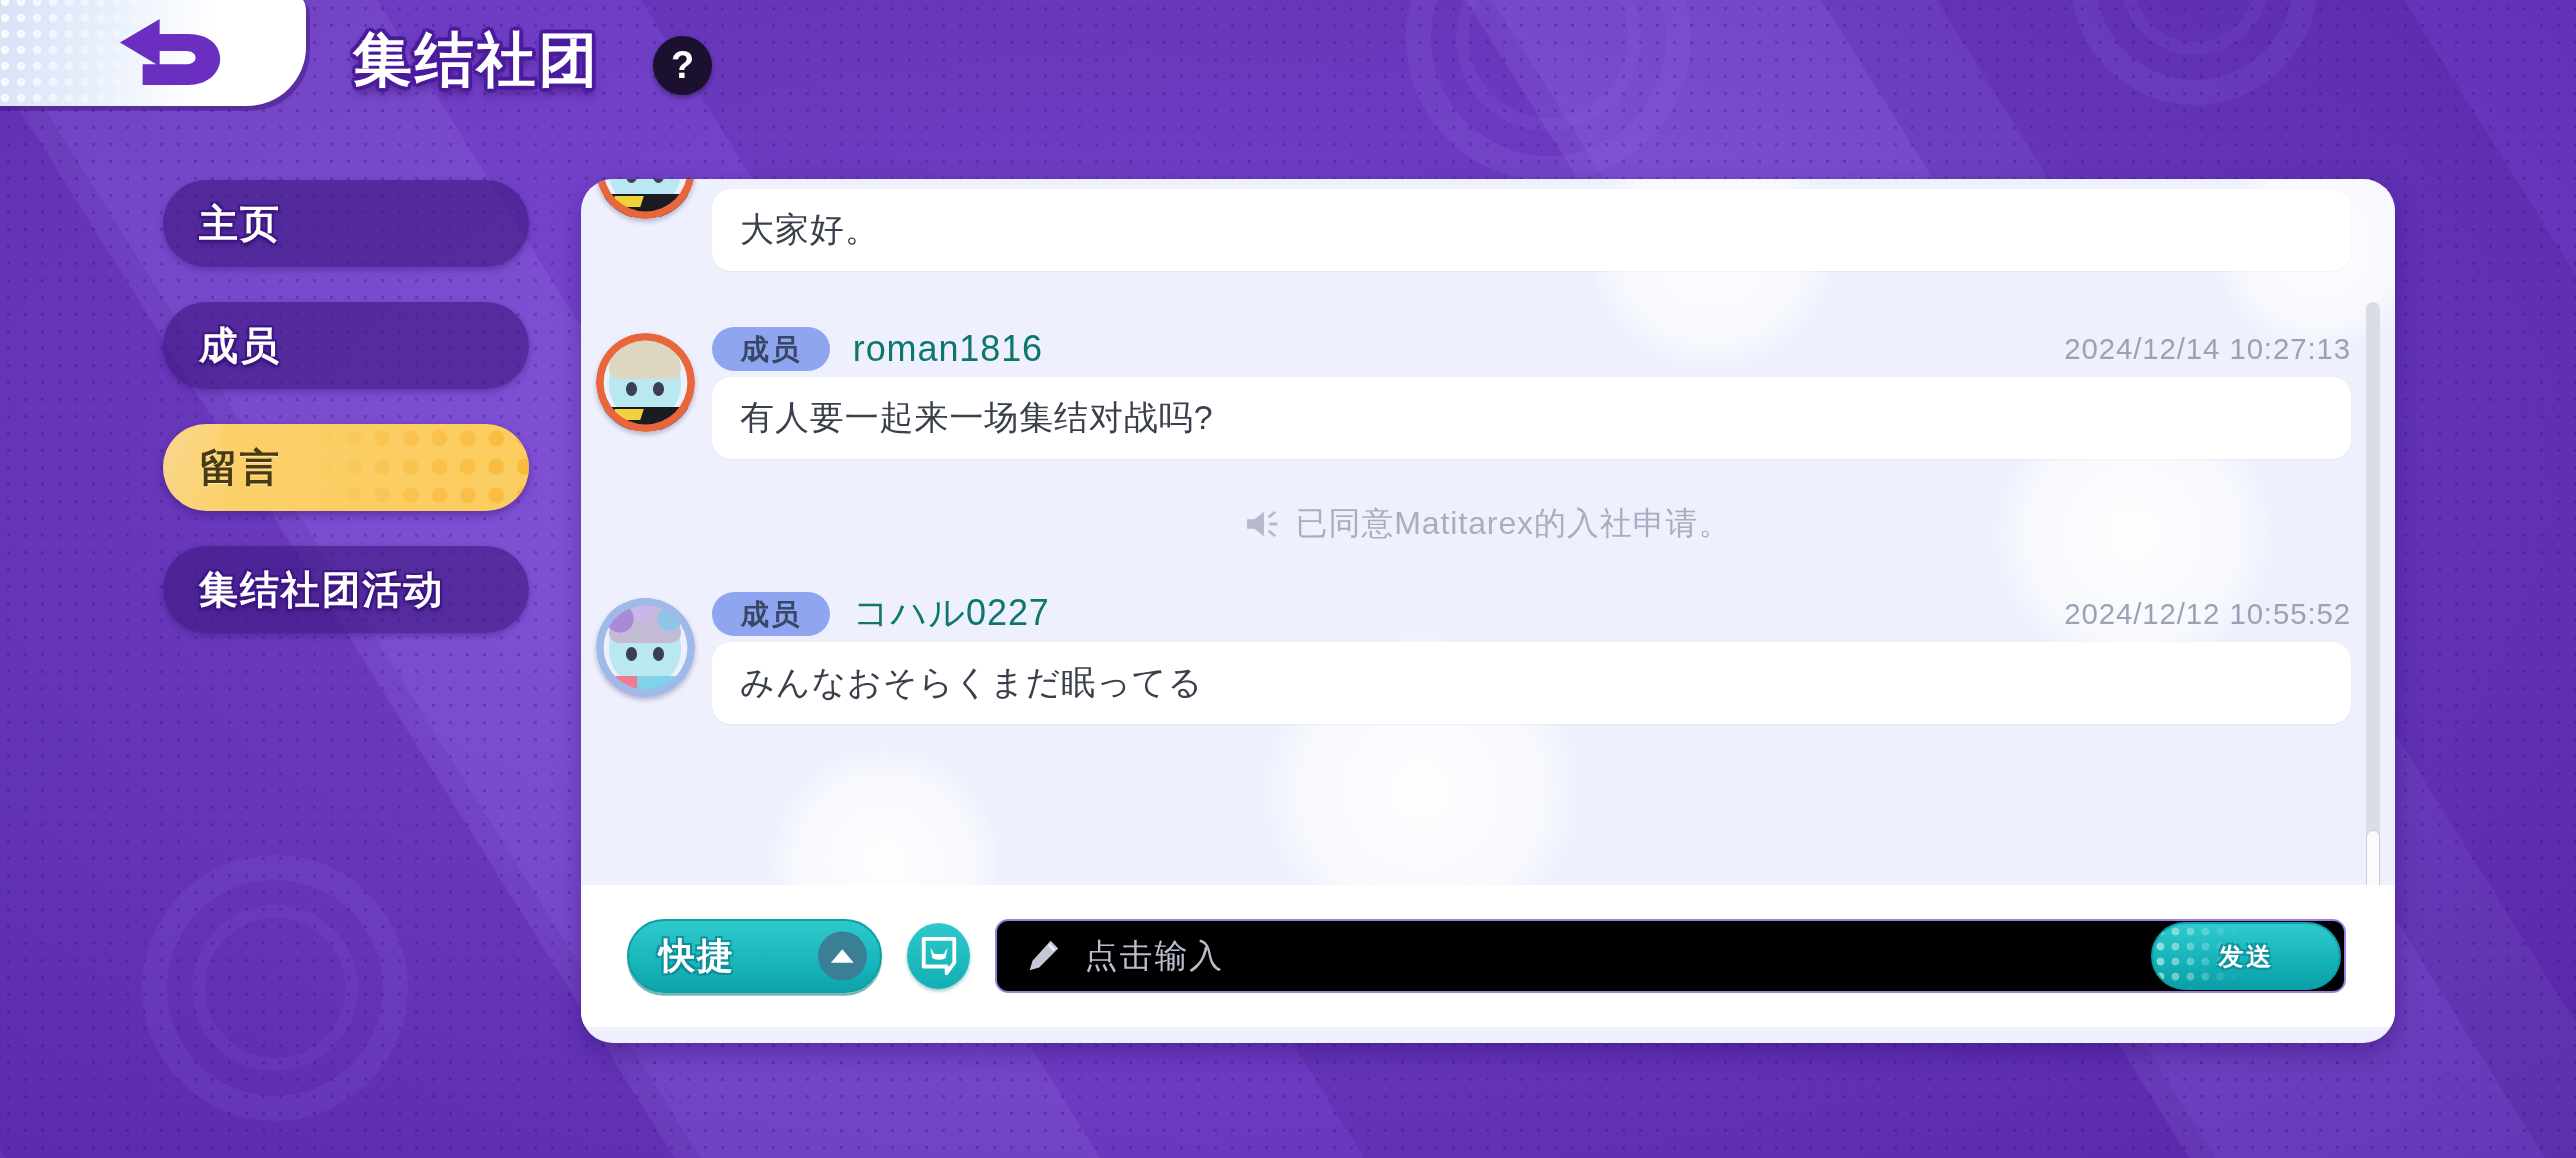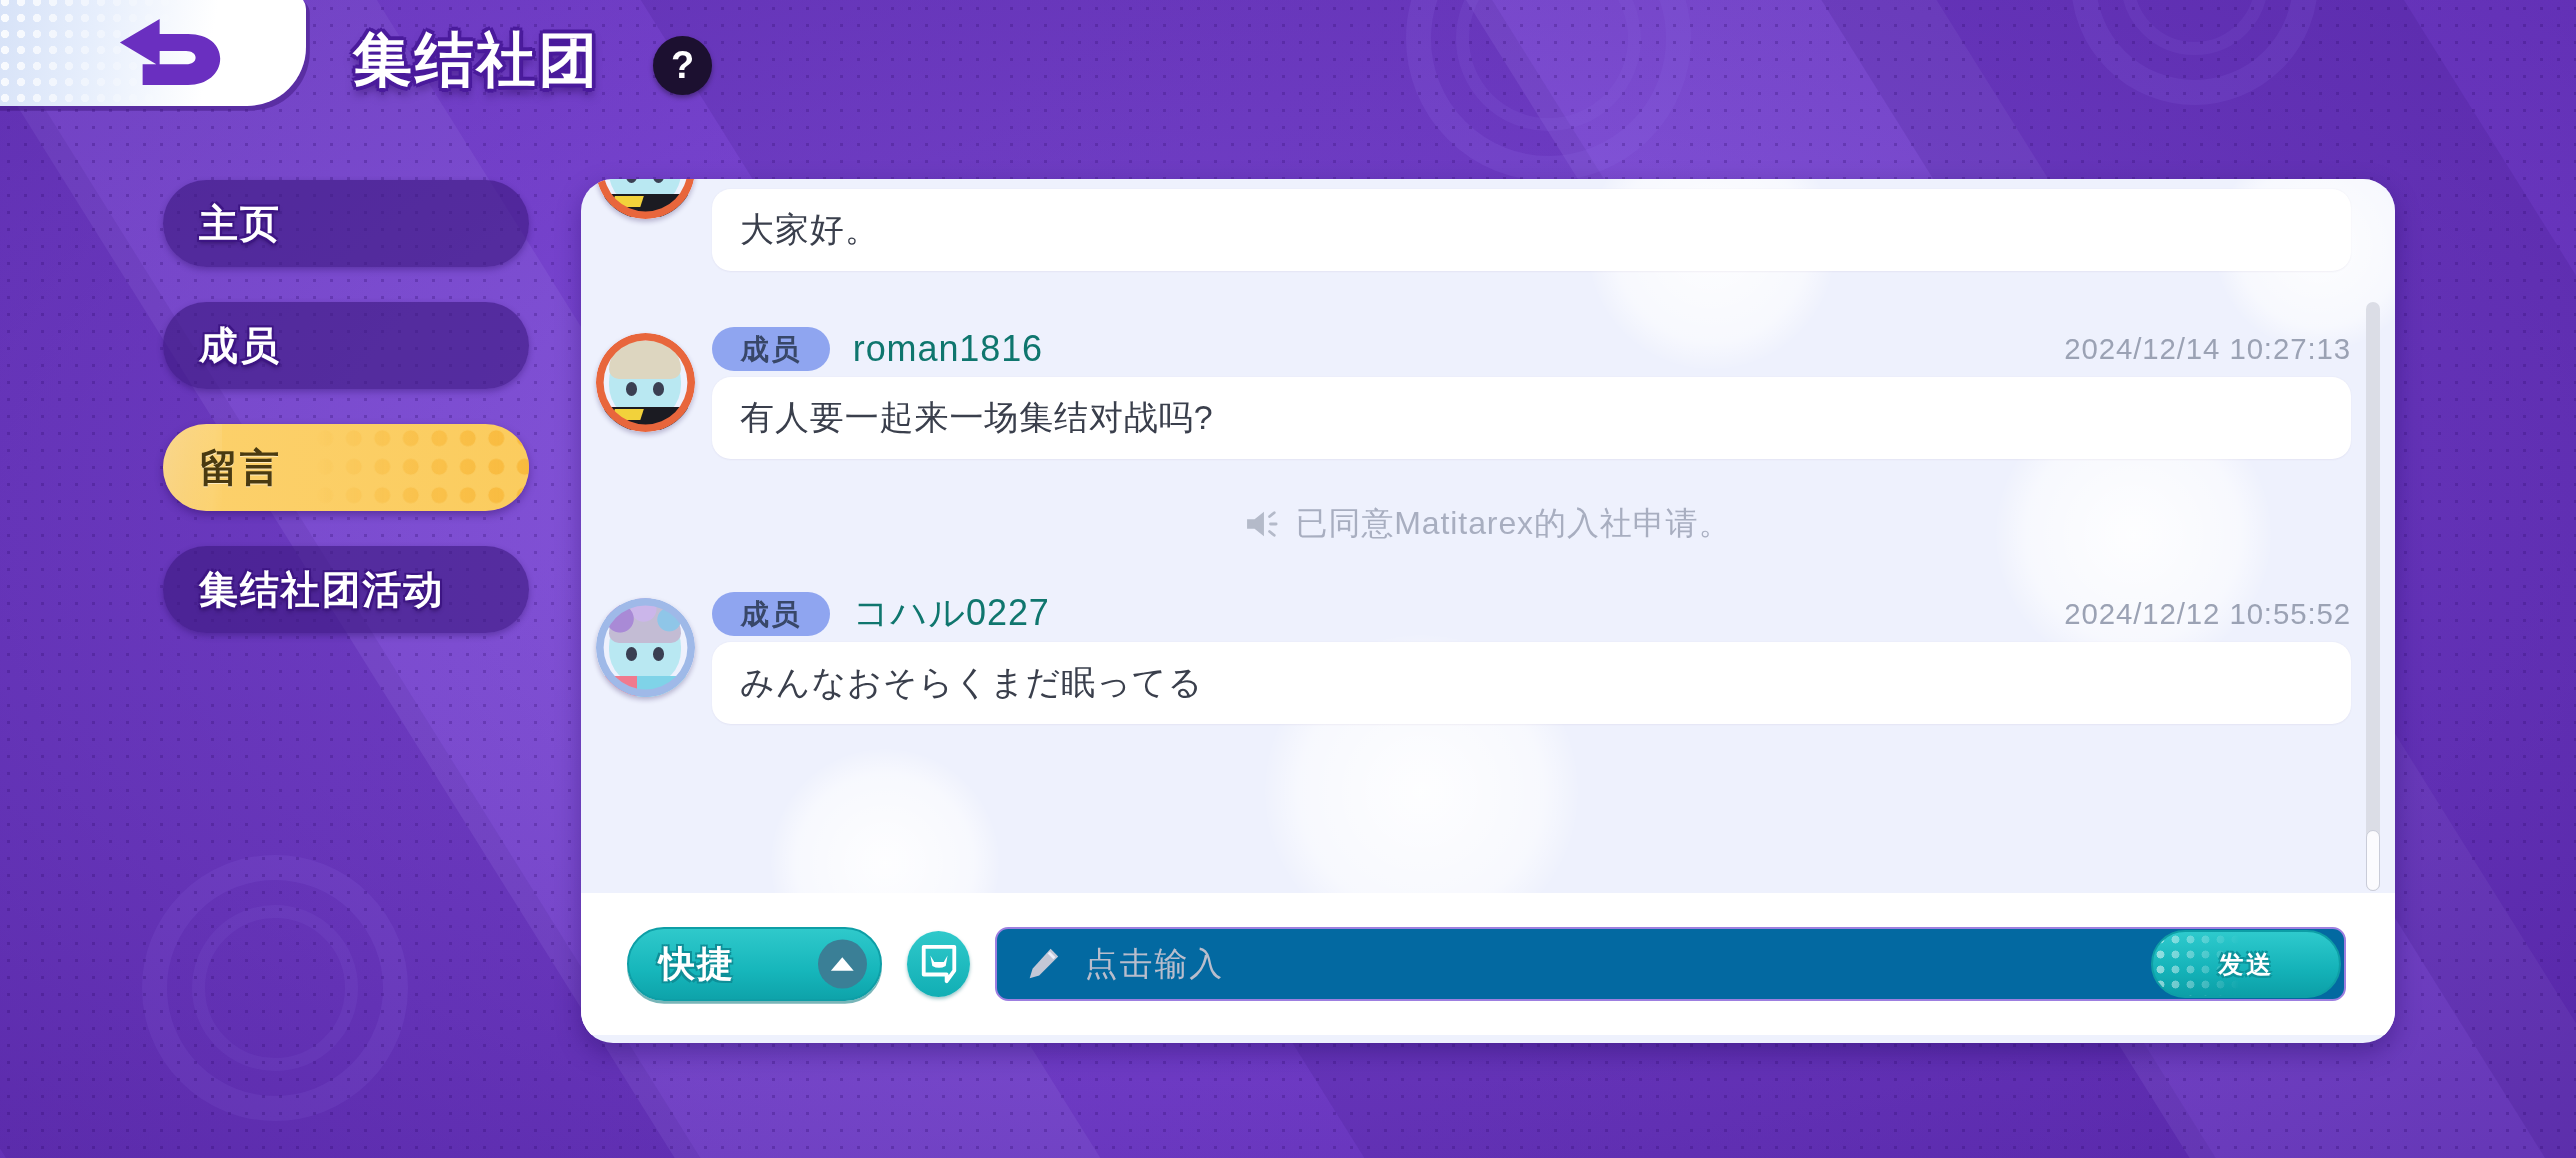--- a/index.html
+++ b/index.html
@@ -371,21 +371,21 @@
     background: #fbfbfe;
     border: 1.9px solid #c9ccd8;
     border-radius: 7.6px;
     cursor: pointer;
   }
 
   
   #input-bar {
     position: absolute;
     left: 0; right: 0;
-    bottom: 8px;
+    bottom: 16px;
     height: 142px;
     background: #ffffff;
     display: flex;
     align-items: center;
     padding: 0 49px 0 46px;
     z-index: 10;
   }
   #quick-button {
     position: relative;
     width: 255px; height: 74px;
@@ -427,21 +427,21 @@
     align-items: center;
     justify-content: center;
     cursor: pointer;
     box-shadow: 0 1.9px 3.8px rgba(10,110,118,0.4);
   }
   #text-input {
     flex: 1 1 auto;
     margin-left: 25px;
     height: 74px;
     border-radius: 13.3px;
-    background: #0369a1;
+    background: #000000;
     border: 2.8px solid #9d7fe0;
     display: flex;
     align-items: center;
     padding-left: 26.6px;
     cursor: text;
     position: relative;
   }
   #text-input .placeholder {
     margin-left: 23px;
     font-size: 33px;

